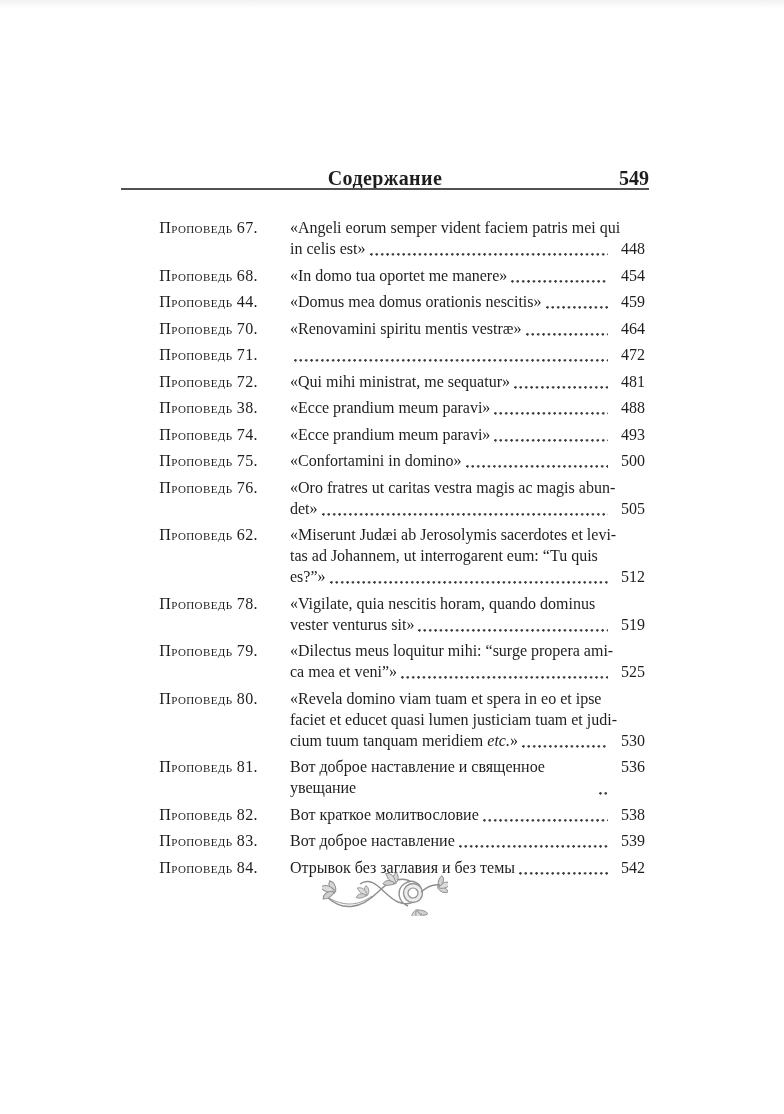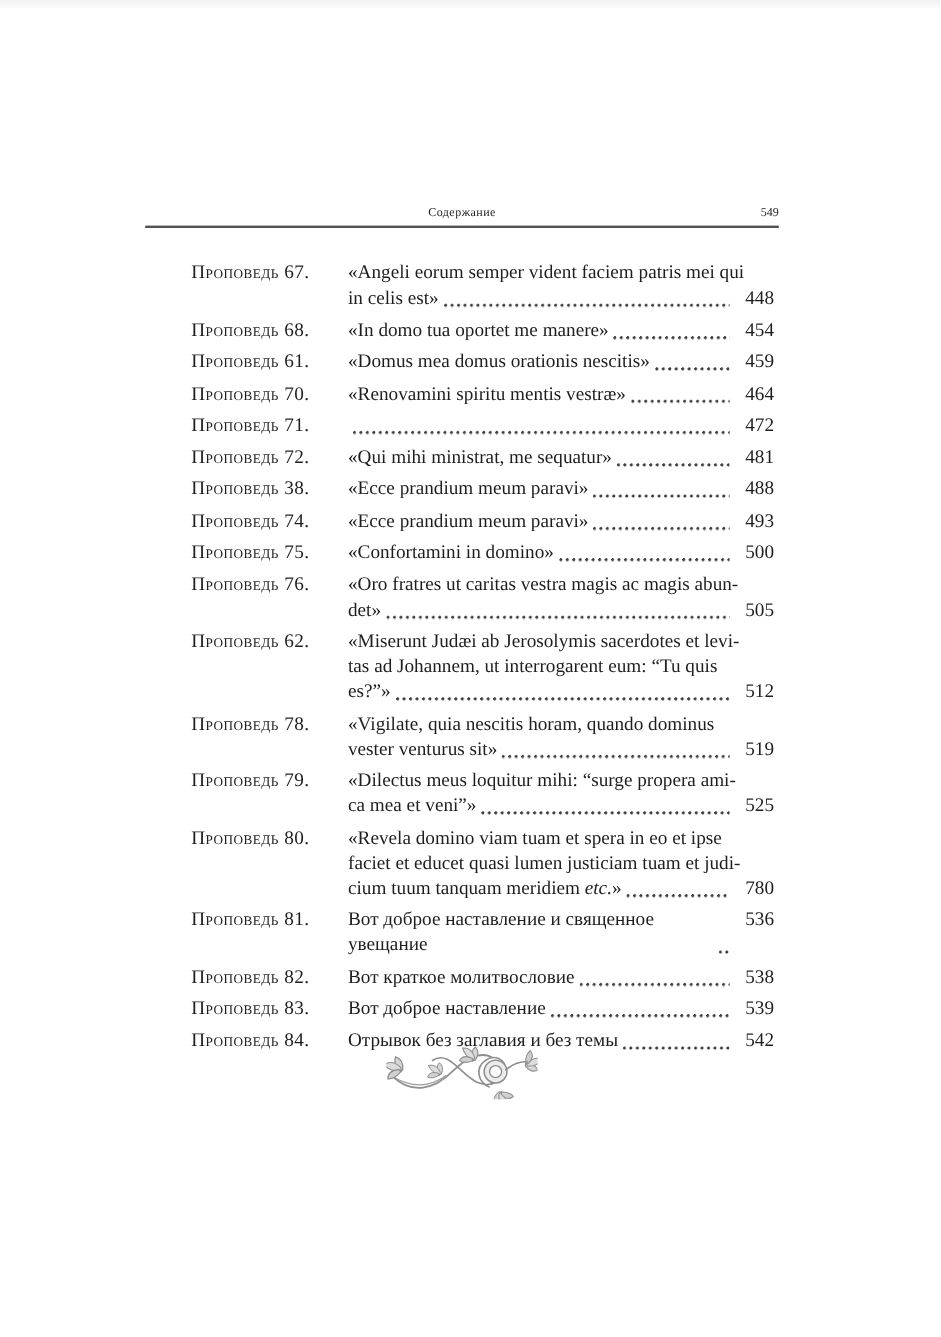--- a/index.html
+++ b/index.html
@@ -12,21 +12,21 @@
     font-family: "Liberation Serif", "DejaVu Serif", serif;
     color: #1e1e1e;
   }
   .top-edge {
     position: absolute; top: 0; left: 0; right: 0; height: 8px;
     background: linear-gradient(#f1f1f1, #ffffff);
   }
   
   .running-head {
     position: absolute; top: 167px; left: 121px; width: 528px; height: 22px;
-    font-size: 10px; line-height: 22px;
+    font-size: 20px; line-height: 22px; font-weight: bold;
   }
   .head-title {
     position: absolute; left: 0; right: 0; text-align: center;
     letter-spacing: 0.4px;
   }
   .head-folio { position: absolute; right: 0; top: 0; }
   .head-rule {
     position: absolute; top: 188px; left: 121px; width: 528px; height: 2px;
     background: #525252;
   }
@@ -89,21 +89,21 @@
       <div class="title">
           <div class="tline last">
             <span class="ttext">«In domo tua oportet me manere»</span>
             <span class="leader"></span>
             <span class="page">454</span>
           </div>
         </div>
     </div>
 
     <div class="entry">
-      <span class="label">Проповедь 61.</span>
+      <span class="label">Проповедь 44.</span>
       <div class="title">
           <div class="tline last">
             <span class="ttext">«Domus mea domus orationis nescitis»</span>
             <span class="leader"></span>
             <span class="page">459</span>
           </div>
         </div>
     </div>
 
     <div class="entry">
@@ -221,21 +221,21 @@
     </div>
 
     <div class="entry">
       <span class="label">Проповедь 80.</span>
       <div class="title">
           <div class="tline"><span class="ttext">«Revela domino viam tuam et spera in eo et ipse</span></div>
           <div class="tline"><span class="ttext">faciet et educet quasi lumen justiciam tuam et judi-</span></div>
           <div class="tline last">
             <span class="ttext">cium tuum tanquam meridiem <i>etc.</i>»</span>
             <span class="leader"></span>
-            <span class="page">780</span>
+            <span class="page">530</span>
           </div>
         </div>
     </div>
 
     <div class="entry">
       <span class="label">Проповедь 81.</span>
       <div class="title">
           <div class="tline last">
             <span class="ttext">Вот доброе наставление и священное увещание</span>
             <span class="leader"></span>

